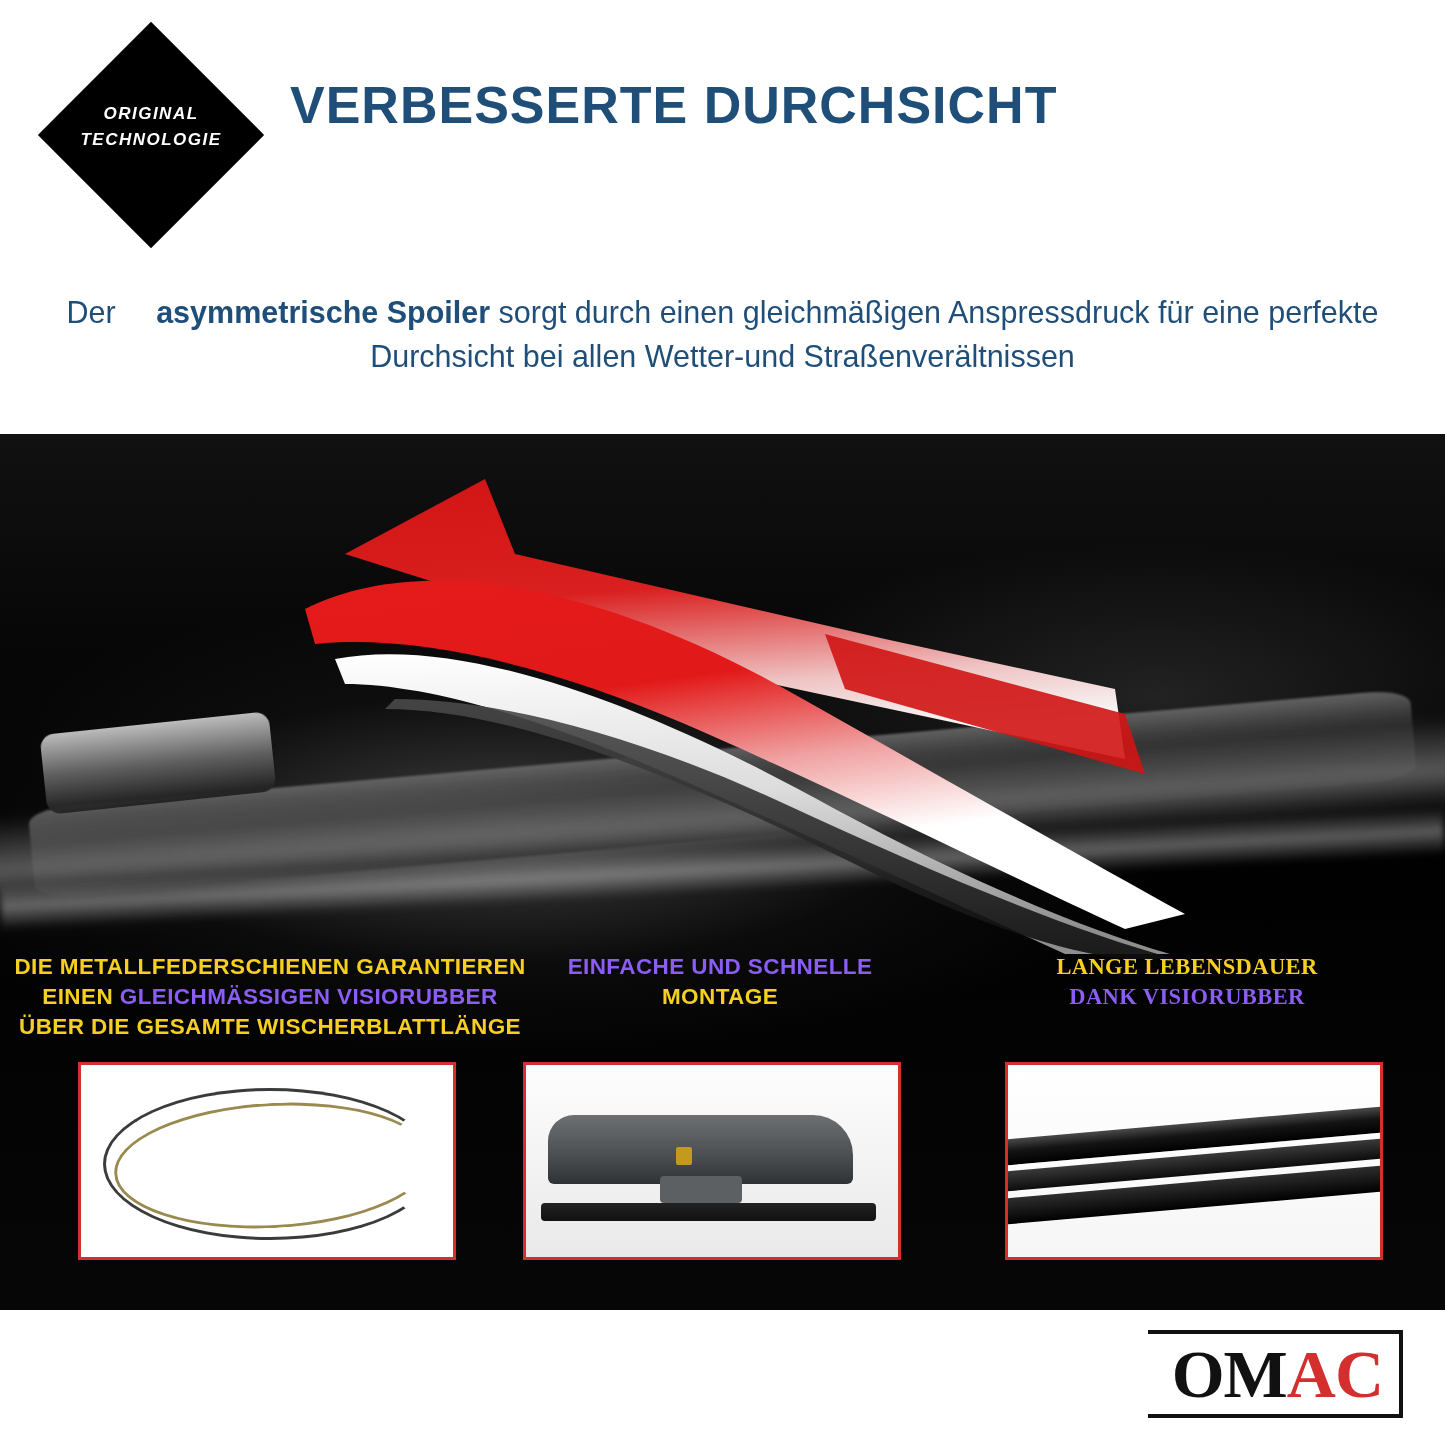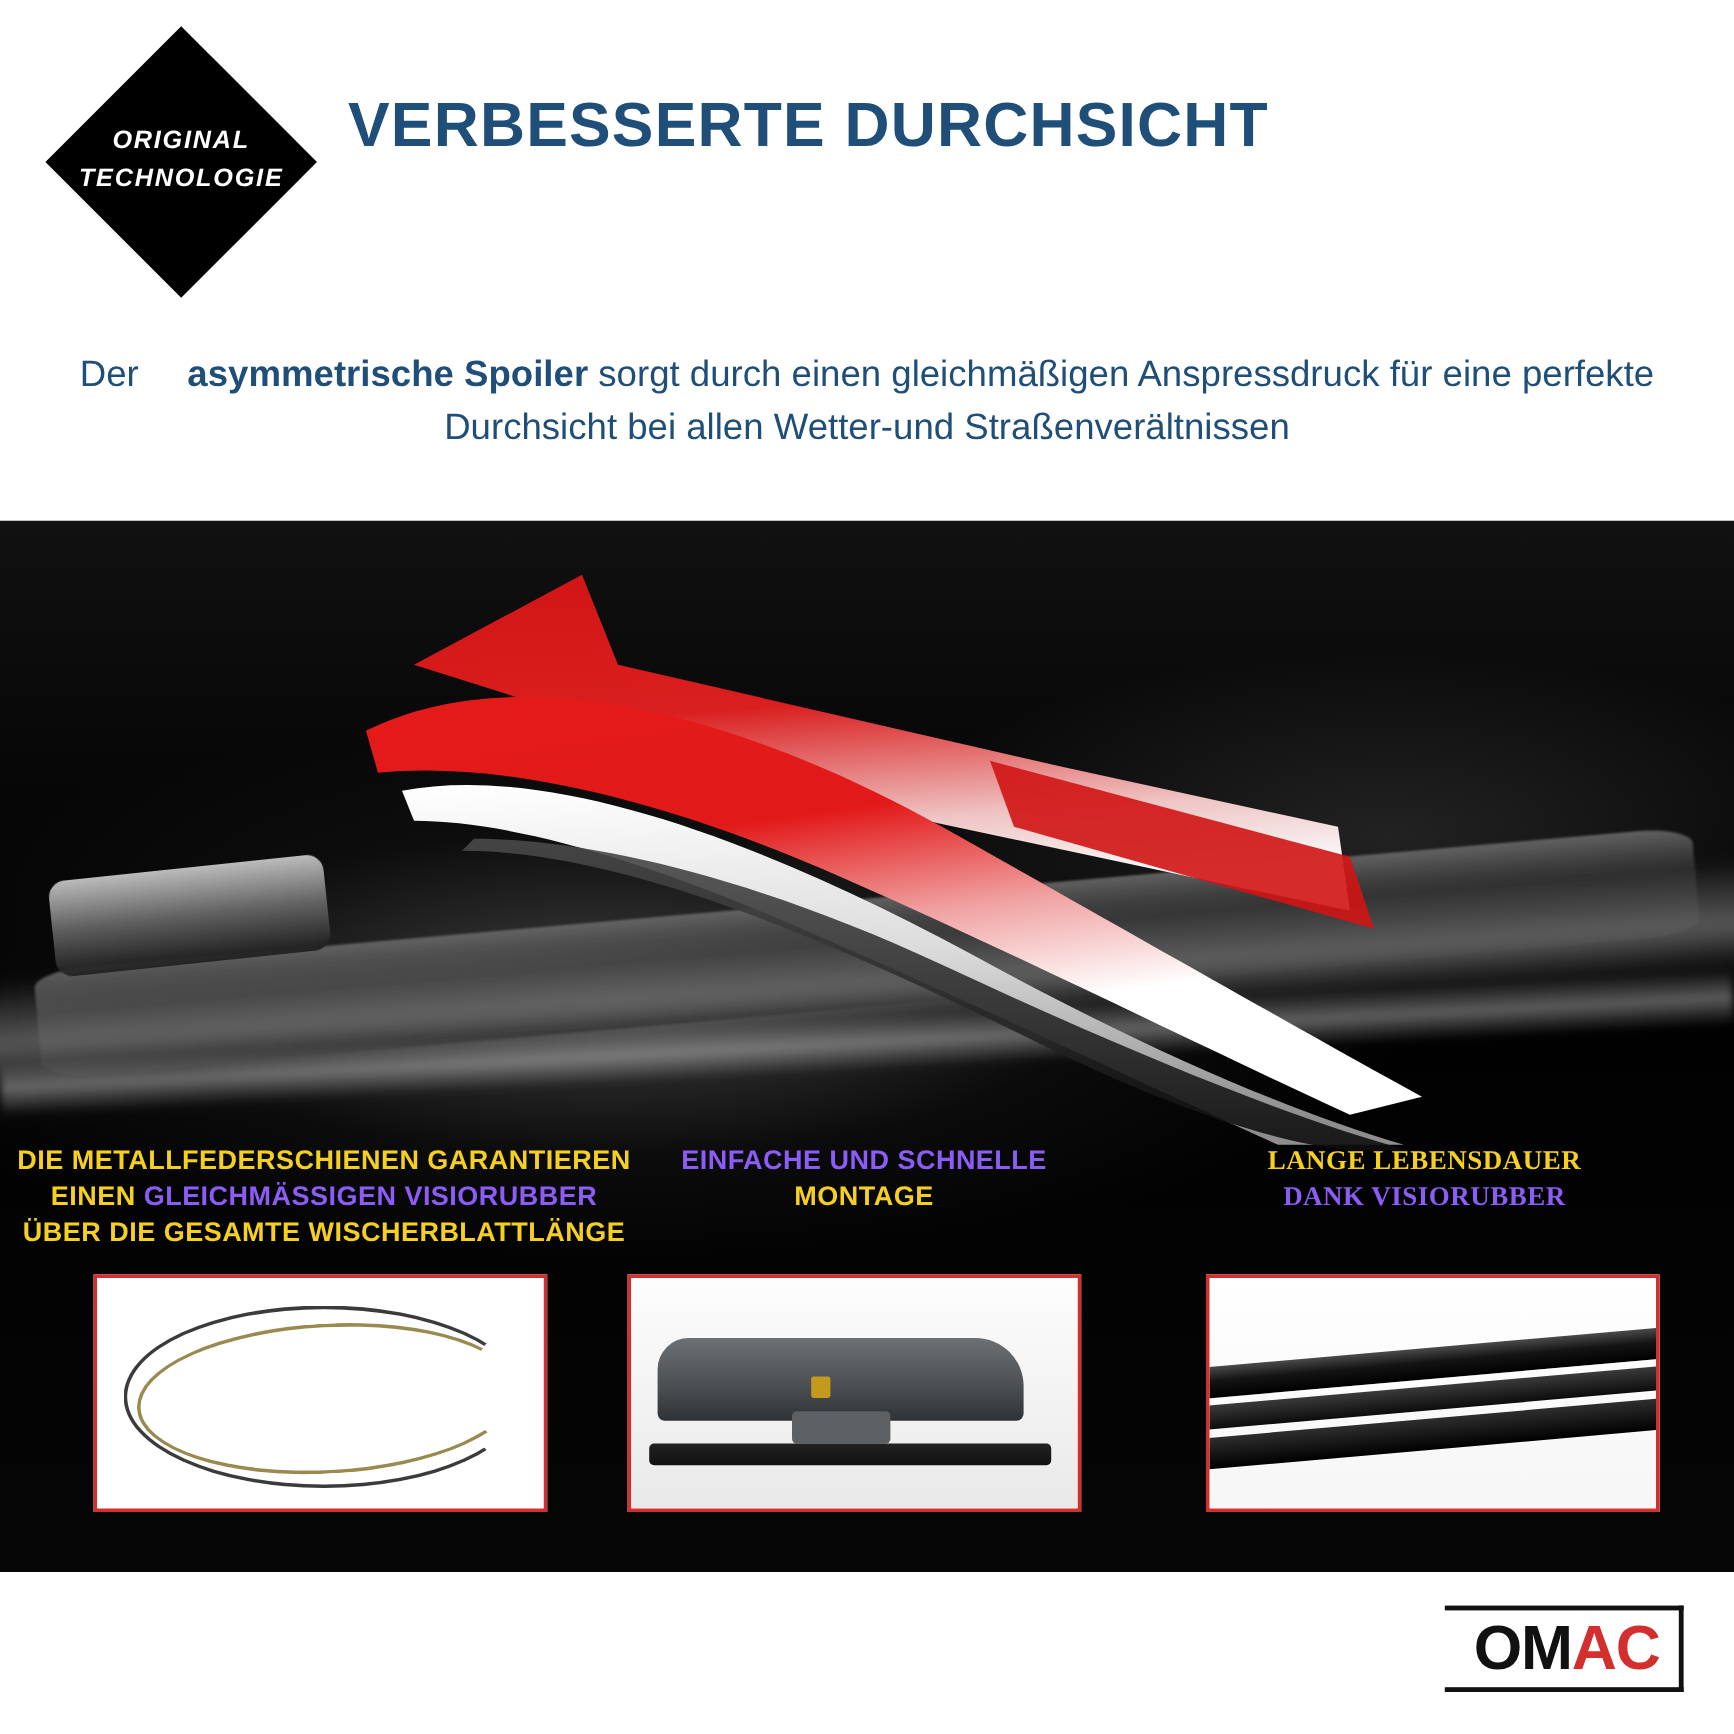--- a/index.html
+++ b/index.html
@@ -48,21 +48,21 @@
     left: 0;
     top: 50%;
     width: 230px;
     margin-top: -34px;
     text-align: center;
     color: #ffffff;
     font-style: italic;
     font-weight: bold;
     letter-spacing: 1.5px;
     line-height: 1.5;
-    font-size: 21px;
+    font-size: 17px;
   }
   .badge-text .l1 { display: block; }
   .badge-text .l2 { display: block; }
 
   .main-title {
     position: absolute;
     left: 290px;
     top: 75px;
     width: 1100px;
     font-size: 52px;
@@ -301,25 +301,26 @@
   }
   .logo {
     position: absolute;
     right: 56px;
     top: 28px;
     height: 72px;
     display: flex;
     align-items: center;
   }
   .logo-text {
-    font-size: 52px;
+    font-size: 68px;
     font-weight: bold;
     letter-spacing: -1px;
     color: #111111;
     line-height: 1;
+    font-family: Liberation Serif, serif;
   }
   .logo-text .accent { color: #d32f2f; }
   .logo-box {
     position: absolute;
     left: -18px;
     top: -10px;
     right: -14px;
     bottom: -10px;
     border: 4px solid #111111;
     border-left: none;

